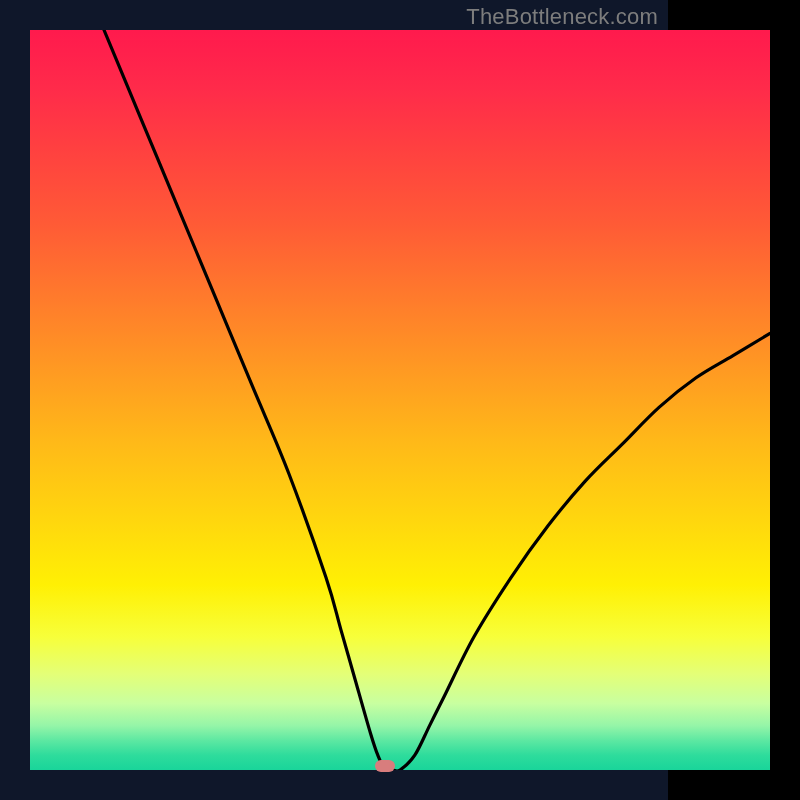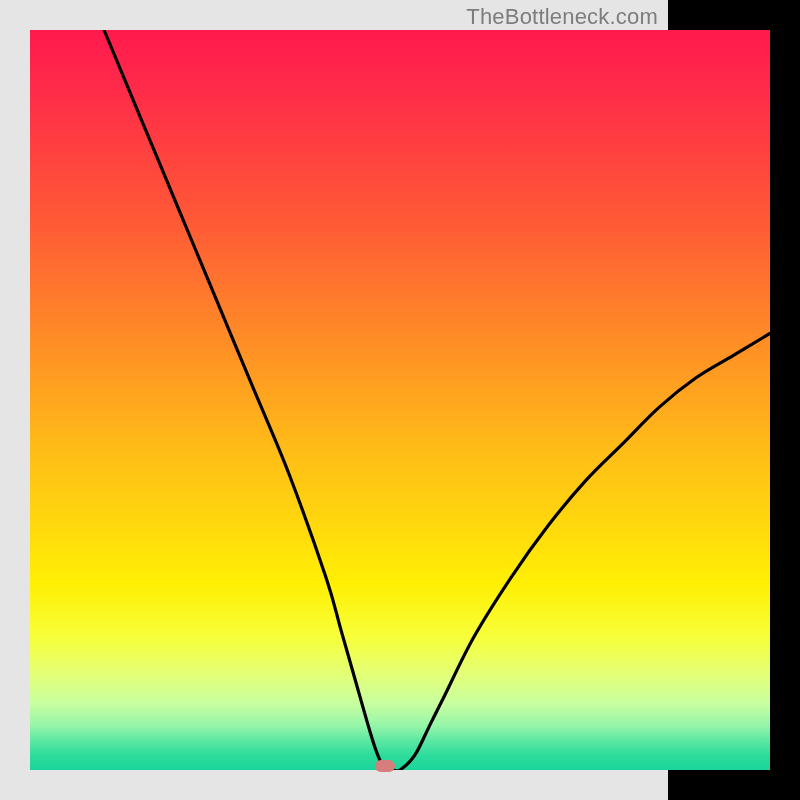--- a/index.html
+++ b/index.html
@@ -10,21 +10,21 @@
     background: #000;
     overflow: hidden;
     font-family: Arial, Helvetica, sans-serif;
   }
   .frame {
     position: absolute;
     left: 0;
     top: 0;
     width: 668px;
     height: 800px;
-    background: #e5e5e5;
+    background: #0f172a;
   }
   .plot {
     position: absolute;
     left: 30px;
     top: 30px;
     width: 740px;
     height: 740px;
     
     background: linear-gradient(
       to bottom,

